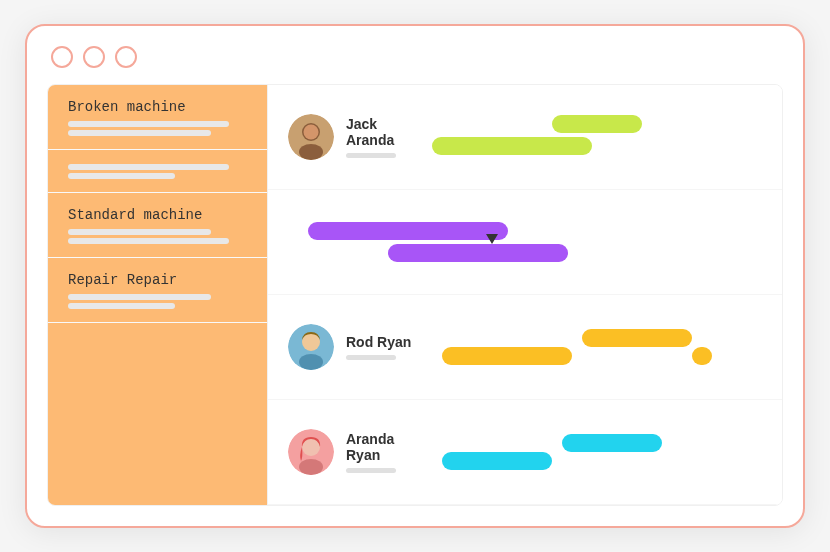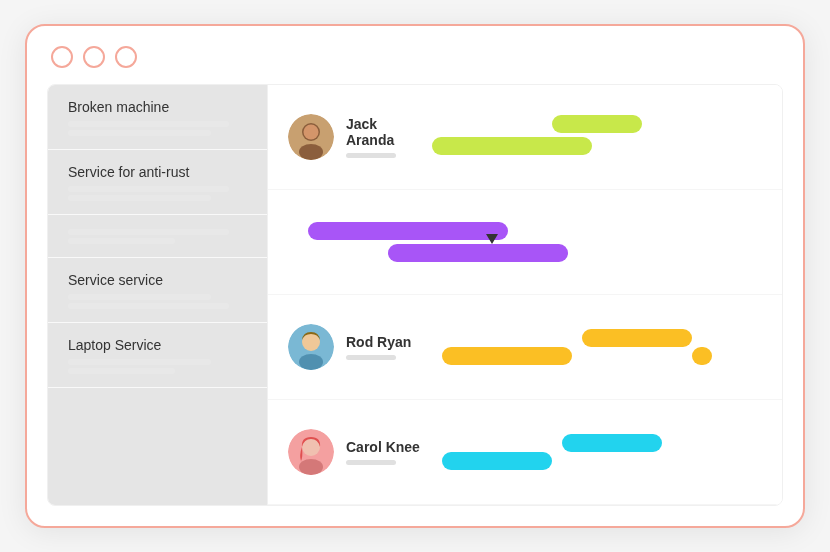--- a/index.html
+++ b/index.html
@@ -41,23 +41,24 @@
     .main-layout {
       display: flex;
       gap: 0;
       border: 1px solid #f0f0f0;
       border-radius: 8px;
       overflow: hidden;
     }
 
     .sidebar {
       width: 220px;
-      background: #e5e5e5;
+      background: #fdba74;
       border-right: 1px solid #f0f0f0;
       flex-shrink: 0;
+      font-family: Liberation Mono, monospace;
     }
 
     .sidebar-item {
       padding: 14px 20px 10px 20px;
       border-bottom: 1px solid #f9f9f9;
     }
 
     .sidebar-item-title {
       font-size: 14px;
       color: #333;
@@ -173,39 +174,34 @@
   <div class="main-layout">
 
     <div class="sidebar">
 
       <div class="sidebar-item">
         <div class="sidebar-item-title">Broken machine</div>
         <div class="sidebar-bar long"></div>
         <div class="sidebar-bar medium"></div>
       </div>
 
-      <div class="sidebar-item">
-        <div class="sidebar-item-title">Service for anti-rust</div>
-        <div class="sidebar-bar long"></div>
-        <div class="sidebar-bar medium"></div>
-      </div>
 
       <div class="sidebar-item">
         <div class="sidebar-bar long"></div>
         <div class="sidebar-bar short"></div>
       </div>
 
       <div class="sidebar-item">
-        <div class="sidebar-item-title">Service service</div>
+        <div class="sidebar-item-title">Standard machine</div>
         <div class="sidebar-bar medium"></div>
         <div class="sidebar-bar long"></div>
       </div>
 
       <div class="sidebar-item">
-        <div class="sidebar-item-title">Laptop Service</div>
+        <div class="sidebar-item-title">Repair Repair</div>
         <div class="sidebar-bar medium"></div>
         <div class="sidebar-bar short"></div>
       </div>
     </div>
 
     <div class="gantt-area">
 
       <div class="gantt-row">
         <div class="person-info">
           <div class="avatar">
@@ -267,21 +263,21 @@
             <svg width="46" height="46" viewBox="0 0 46 46">
               <circle cx="23" cy="23" r="23" fill="#f4a0a0"></circle>
               <circle cx="23" cy="18" r="9" fill="#f0c0b0"></circle>
               <ellipse cx="23" cy="38" rx="12" ry="8" fill="#d47878"></ellipse>
 
               <path d="M14 18 Q13 8 23 8 Q33 8 32 18 Q30 10 23 10 Q16 10 14 18" fill="#e05050"></path>
               <path d="M14 18 Q11 26 13 32 Q15 28 14 18" fill="#e05050"></path>
             </svg>
           </div>
           <div>
-            <div class="person-name">Carol Knee</div>
+            <div class="person-name">Aranda Ryan</div>
             <div class="person-sub"></div>
           </div>
         </div>
         <div class="gantt-bars">
           <div class="gantt-bar bar-carol-1"></div>
           <div class="gantt-bar bar-carol-2"></div>
         </div>
       </div>
 
     </div>

